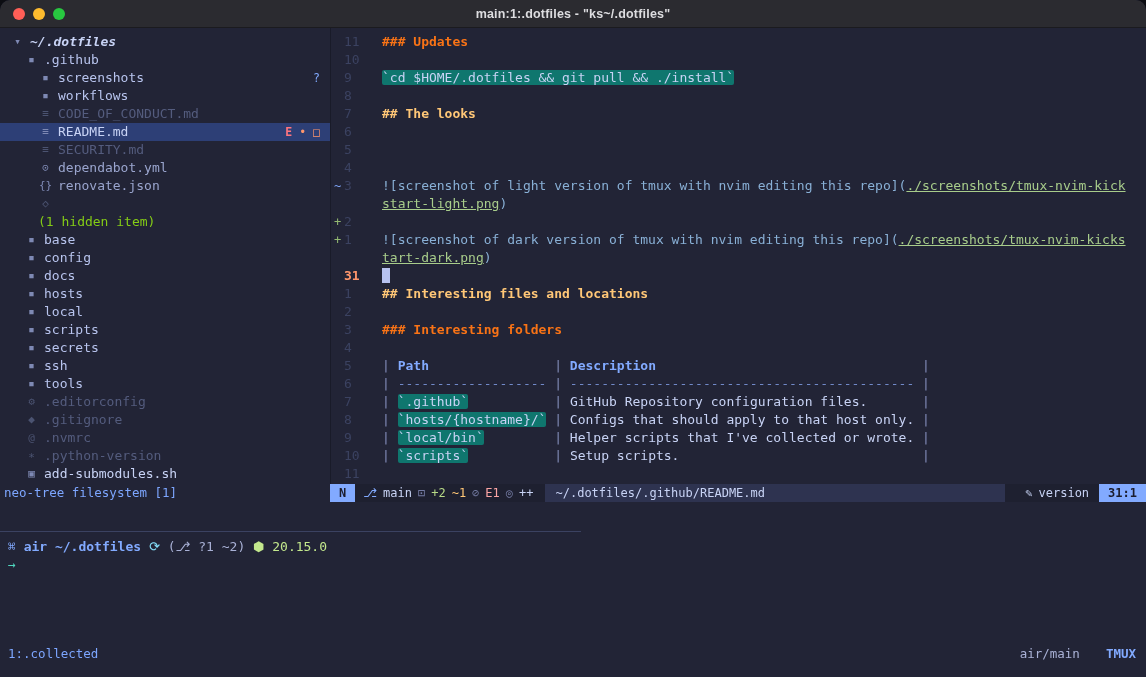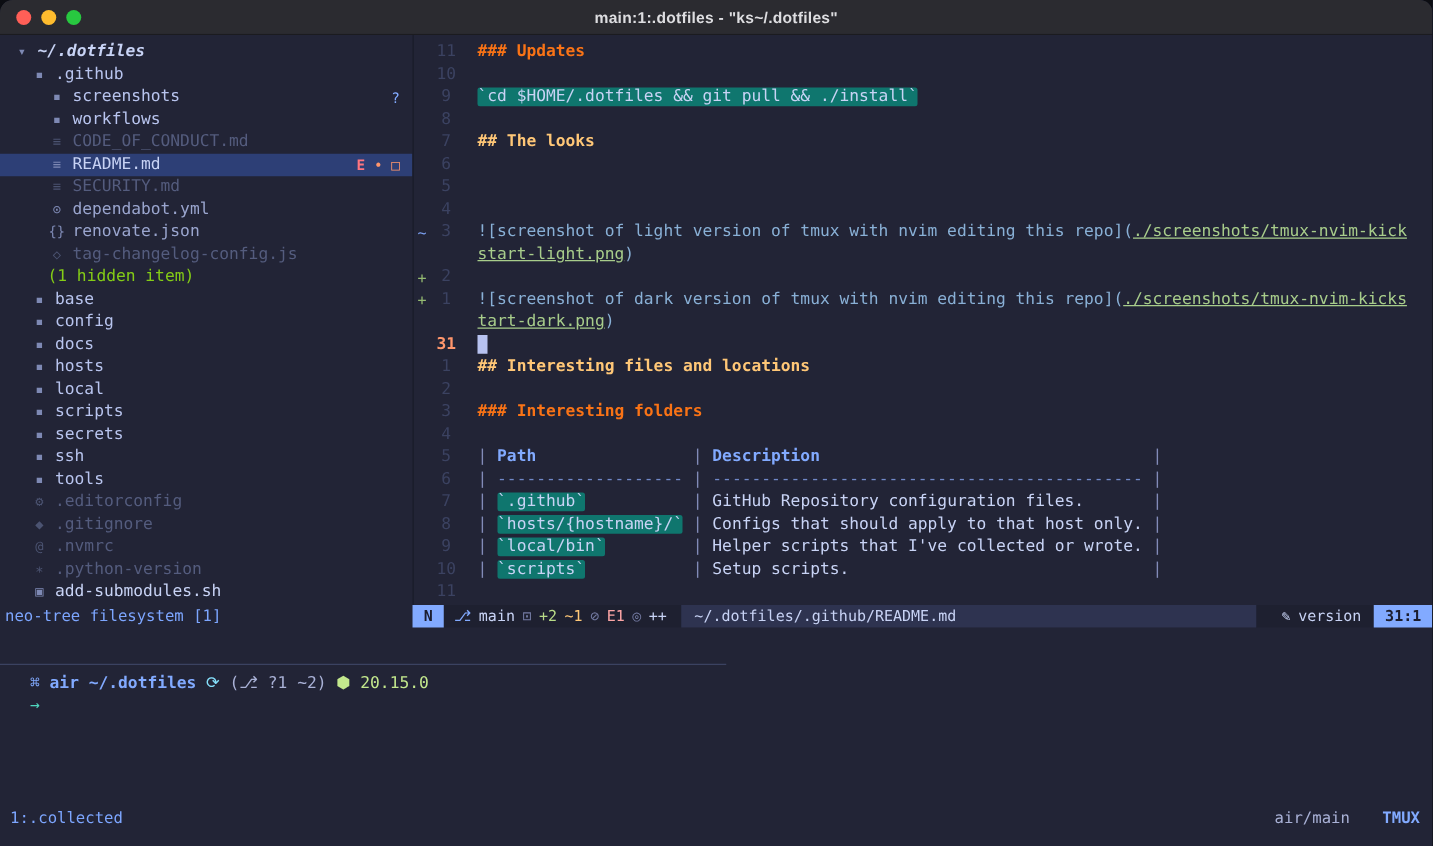--- a/index.html
+++ b/index.html
@@ -31,21 +31,21 @@
   .tl-sel{color:#c8d3f5}
   .tl-hidden{color:#84cc16;}
   .neotree-status{position:absolute;left:0;top:456px;width:330px;height:18px;line-height:18px;
                   padding-left:4px;color:#7da6ff;font-size:12.5px}
   .vsep{position:absolute;left:330px;top:0;width:1px;height:474px;background:#191b29}
   
   .editor-area{position:absolute;left:331px;top:0;right:0;height:456px;padding-top:5px;overflow:hidden}
   .edrow{height:18px;line-height:18px;display:flex;white-space:pre}
   .ed-sign{width:13px;flex:0 0 13px;padding-left:3px;font-size:12px}
   .gs-add{color:#95bb72}.gs-chg{color:#7ca1f2}
-  .ed-num{width:26px;flex:0 0 26px;text-align:center;color:#3b4261}
+  .ed-num{width:26px;flex:0 0 26px;text-align:left;color:#3b4261}
   .ed-num.cur{color:#ff966c;font-weight:700}
   .ed-text{padding-left:12px;white-space:pre}
   .sg-h2{color:#ffc777;font-weight:700}
   .sg-h3{color:#f97316;font-weight:700}
   .sg-fg{color:#c8d3f5}
   .sg-code{background:#0f766e;color:#c8d3f5;border-radius:2px}
   .sg-label{color:#89b0d6}
   .sg-url{color:#a8cd8b;text-decoration:underline}
   .sg-pipe{color:#828bb8}
   .sg-th{color:#82aaff;font-weight:700}
@@ -57,21 +57,21 @@
   .sl-mode{background:#82aaff;color:#1b1d2e;font-weight:700;padding:0 9px}
   .sl-left{padding:0 8px;display:flex;gap:6px}
   .sl-bi{color:#82aaff}.sl-branch{color:#c8d3f5}.sl-ic{color:#737aa2}
   .sl-add{color:#b8db87}.sl-chg{color:#ffc777}.sl-err{color:#fca5a5}.sl-extra{color:#c8d3f5}
   .sl-file{flex:1;background:#2e3350;color:#c8d3f5;margin:0 10px 0 4px;padding:0 10px;overflow:hidden}
   .sl-ft{display:flex;gap:6px;padding:0 10px;color:#c8d3f5}
   .sl-pos{background:#82aaff;color:#1b1d2e;font-weight:700;padding:0 9px}
   
   .divider{position:absolute;left:0;top:503px;width:581px;height:1px;background:#3b4261}
   .shell{position:absolute;left:0;top:510px;right:0}
-  .sh-row{height:18px;line-height:18px;padding-left:24px;white-space:pre}
+  .sh-row{height:18px;line-height:18px;padding-left:8px;white-space:pre}
   .p-apple{color:#82aaff}.p-host{color:#82aaff;font-weight:700}.p-path{color:#82aaff;font-weight:700}
   .p-sync{color:#86e1fc}.p-git{color:#a9b1d6}.p-node{color:#c3e88d}.p-arrow{color:#4fd6be}
   
   .tmuxbar{position:absolute;left:0;top:617px;right:0;height:18px;line-height:18px;display:flex;font-size:12.5px}
   .tm-left{padding-left:8px;color:#7da6ff}
   .tm-right{margin-left:auto;padding-right:10px;display:flex;gap:26px}
   .tm-session{color:#a9b1d6}
   .tm-badge{color:#82aaff;font-weight:700}
 </style>
 </head>
@@ -91,21 +91,21 @@
     <div class="tree-area">
         <div class="trow" style="padding-left: 10px;"><span class="ticon">▾</span><span class="tl-root">~/.dotfiles</span></div>
         <div class="trow" style="padding-left: 24px;"><span class="ticon">▪</span><span class="tl-dir">.github</span></div>
         <div class="trow" style="padding-left: 38px;"><span class="ticon">▪</span><span class="tl-dir">screenshots</span><span class="badges"><span class="bd-untracked">?</span></span></div>
         <div class="trow" style="padding-left: 38px;"><span class="ticon">▪</span><span class="tl-dir">workflows</span></div>
         <div class="trow" style="padding-left: 38px;"><span class="ticon idim">≡</span><span class="tl-dim">CODE_OF_CONDUCT.md</span></div>
         <div class="trow sel" style="padding-left: 38px;"><span class="ticon">≡</span><span class="tl-sel">README.md</span><span class="badges"><span class="bd-err">E</span><span class="bd-mod">•</span><span class="bd-unstaged">□</span></span></div>
         <div class="trow" style="padding-left: 38px;"><span class="ticon idim">≡</span><span class="tl-dim">SECURITY.md</span></div>
         <div class="trow" style="padding-left: 38px;"><span class="ticon">⊙</span><span class="tl-file">dependabot.yml</span></div>
         <div class="trow" style="padding-left: 38px;"><span class="ticon">{}</span><span class="tl-file">renovate.json</span></div>
-        <div class="trow" style="padding-left: 38px;"><span class="ticon idim">◇</span><span class="tl-dim">tag-changelog-config.js</span></div>
+        <div class="trow" style="padding-left: 38px;"><span class="ticon idim">◇</span></div>
         <div class="trow" style="padding-left: 38px;"><span class="tl-hidden">(1 hidden item)</span></div>
         <div class="trow" style="padding-left: 24px;"><span class="ticon">▪</span><span class="tl-dir">base</span></div>
         <div class="trow" style="padding-left: 24px;"><span class="ticon">▪</span><span class="tl-dir">config</span></div>
         <div class="trow" style="padding-left: 24px;"><span class="ticon">▪</span><span class="tl-dir">docs</span></div>
         <div class="trow" style="padding-left: 24px;"><span class="ticon">▪</span><span class="tl-dir">hosts</span></div>
         <div class="trow" style="padding-left: 24px;"><span class="ticon">▪</span><span class="tl-dir">local</span></div>
         <div class="trow" style="padding-left: 24px;"><span class="ticon">▪</span><span class="tl-dir">scripts</span></div>
         <div class="trow" style="padding-left: 24px;"><span class="ticon">▪</span><span class="tl-dir">secrets</span></div>
         <div class="trow" style="padding-left: 24px;"><span class="ticon">▪</span><span class="tl-dir">ssh</span></div>
         <div class="trow" style="padding-left: 24px;"><span class="ticon">▪</span><span class="tl-dir">tools</span></div>

